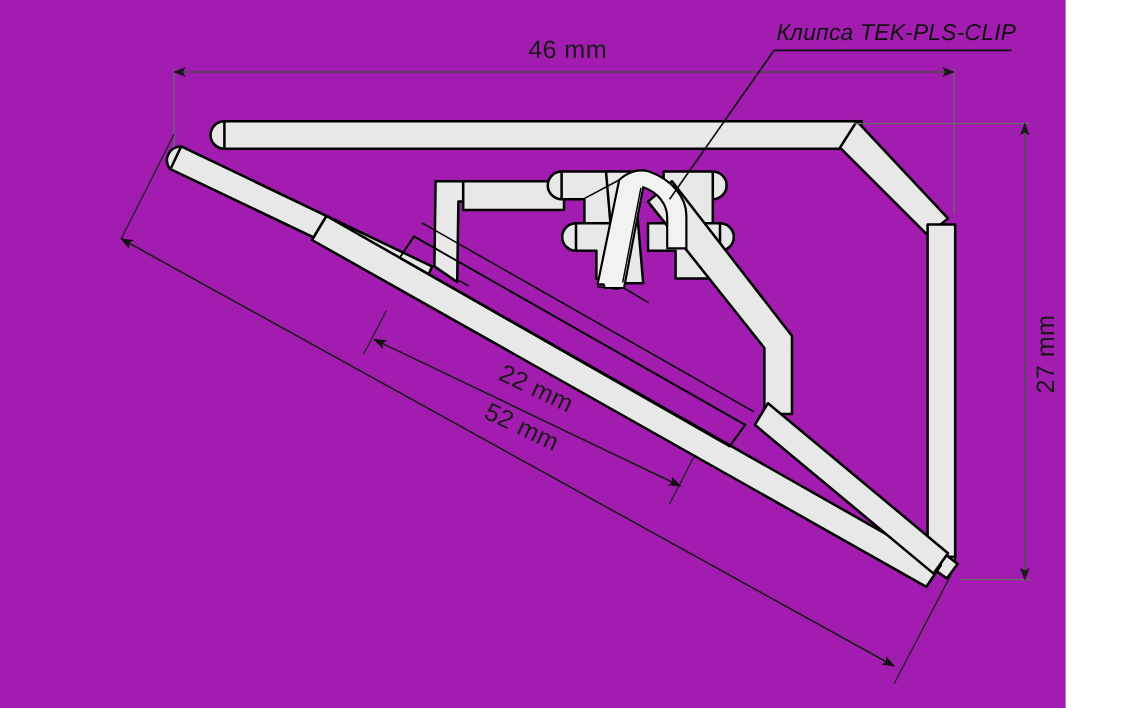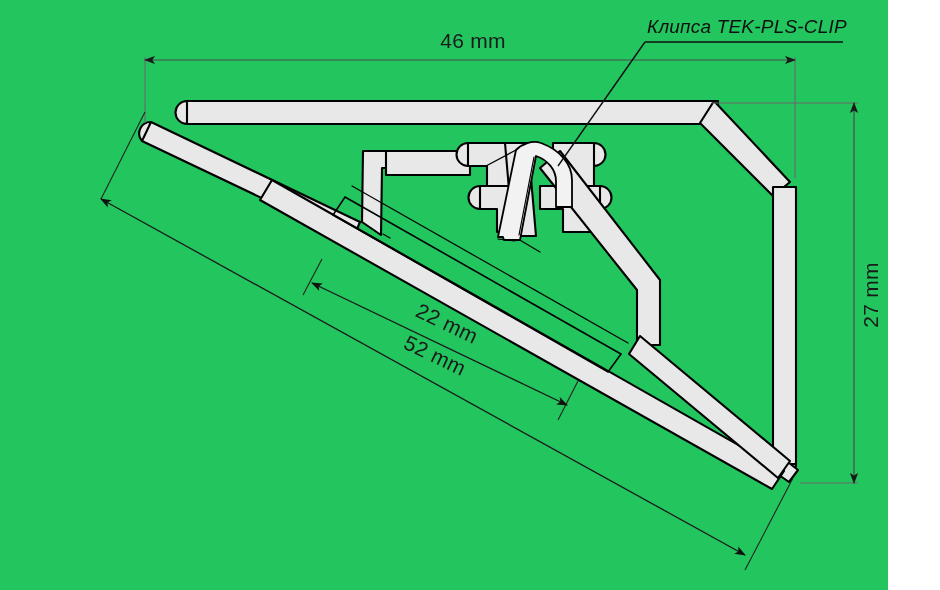--- a/index.html
+++ b/index.html
@@ -10,21 +10,21 @@
   body {
     width: 940px;
     height: 590px;
     overflow: hidden;
     font-family: "Liberation Sans", sans-serif;
   }
   #drawing-root {
     position: relative;
     width: 888px;
     height: 590px;
-    background: #22c55e;
+    background: #a21caf;
   }
   svg.tech-drawing {
     display: block;
     width: 940px;
     height: 590px;
   }
   .dim-text {
     font-family: "Liberation Sans", sans-serif;
     font-size: 21px;
     fill: #1a1a1a;

